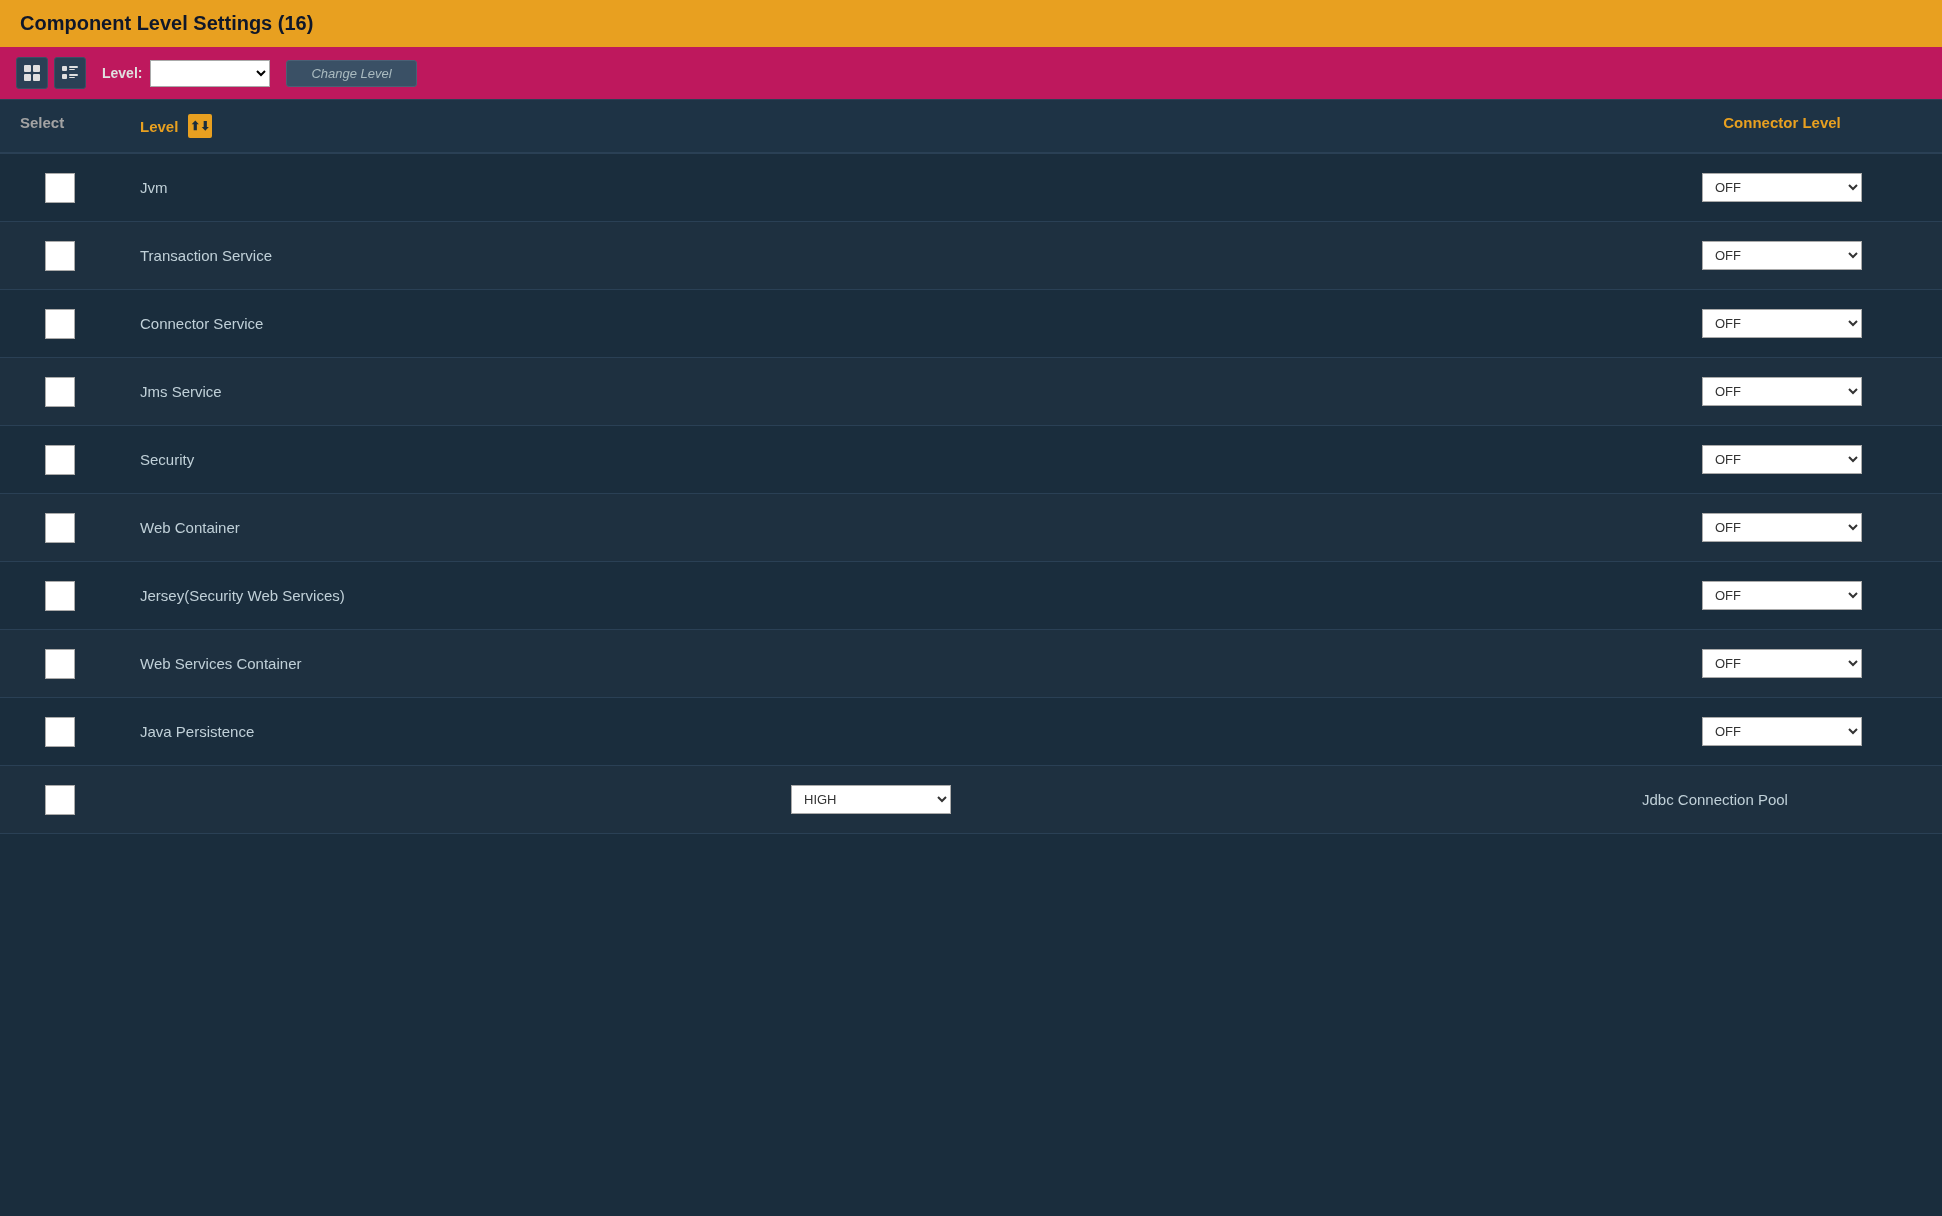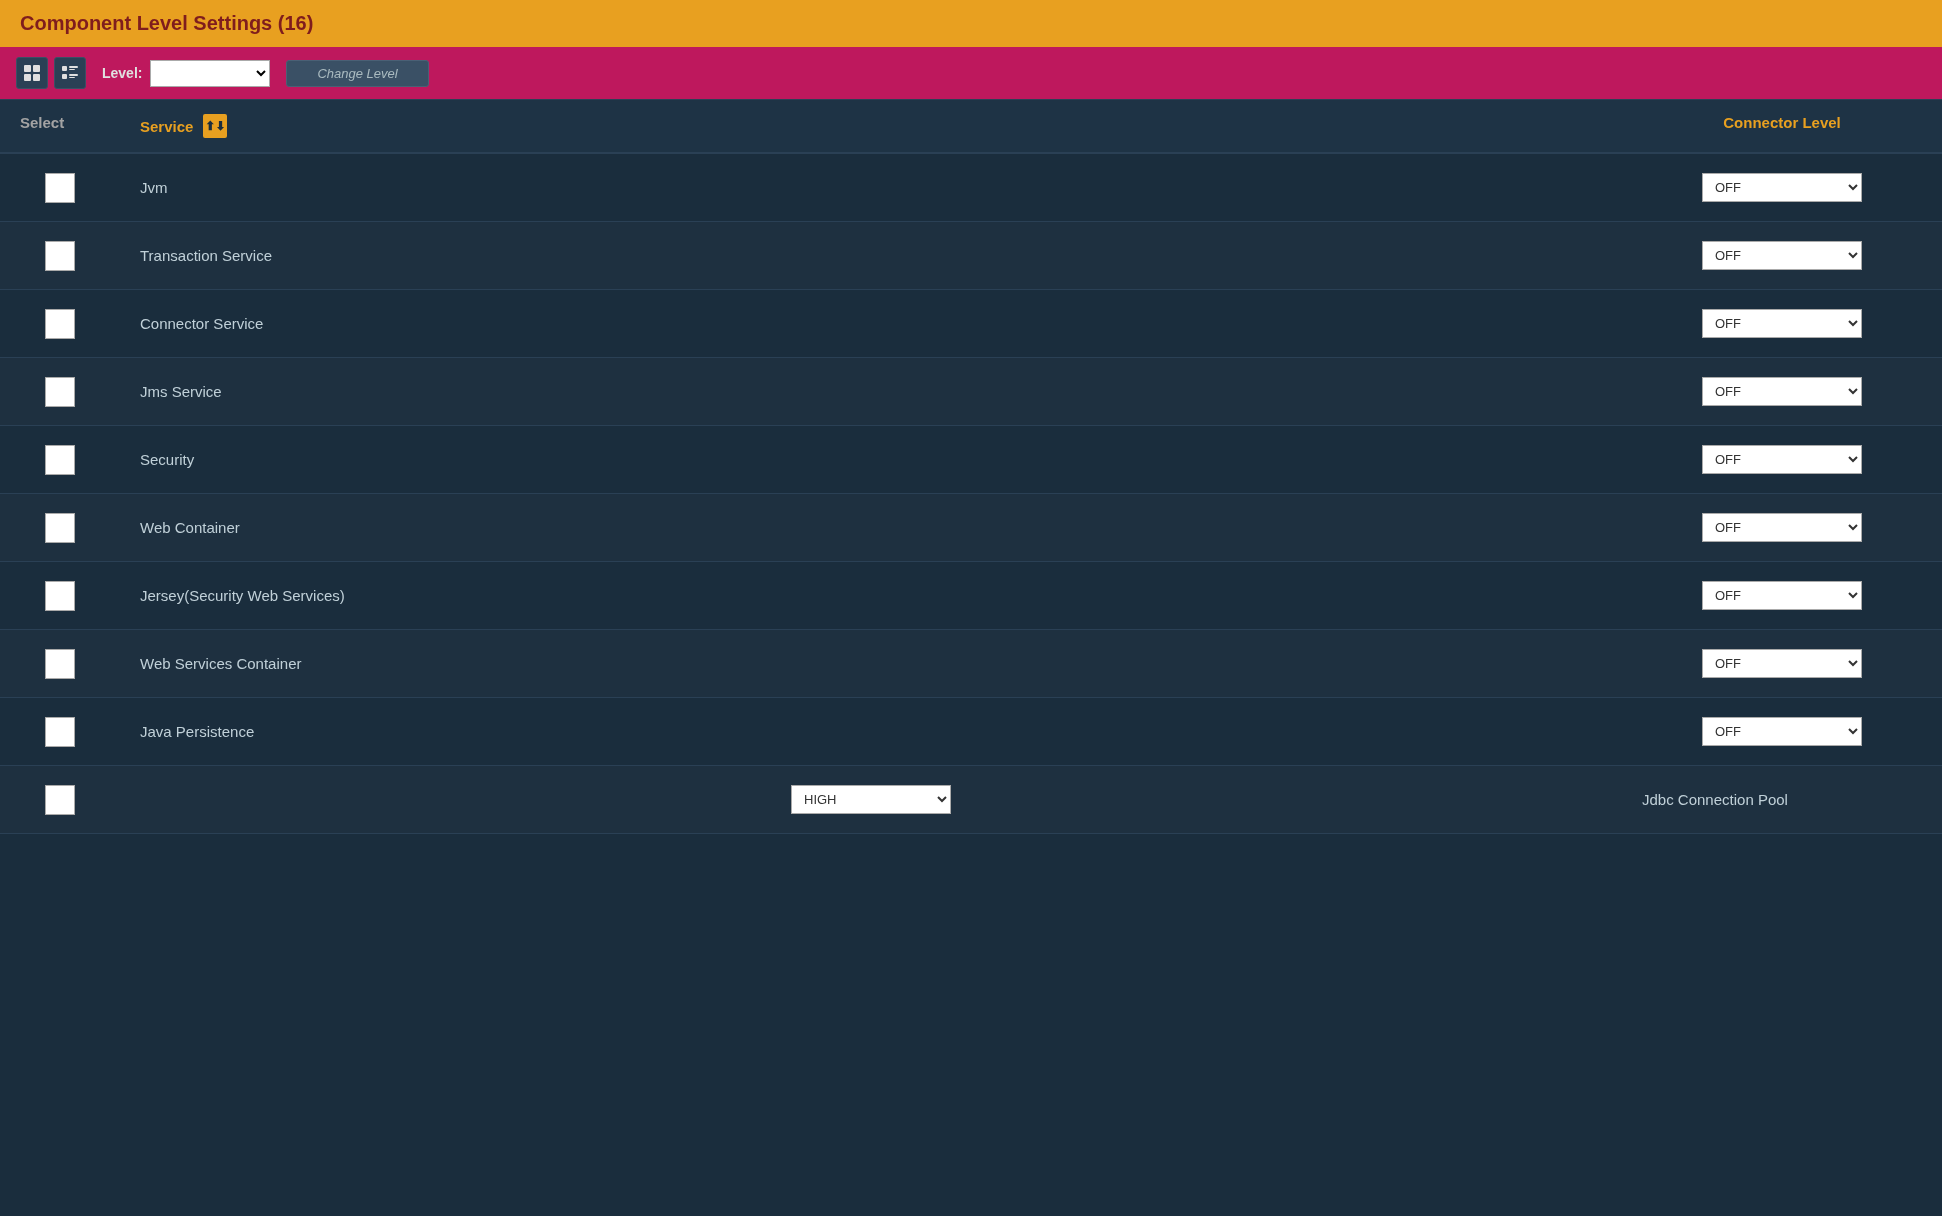--- a/index.html
+++ b/index.html
@@ -17,21 +17,21 @@
     }
 
     .header-bar {
       background-color: #e8a020;
       padding: 12px 20px;
       display: flex;
       align-items: center;
     }
 
     .header-title {
-      color: #7f1d1d;
+      color: #0f172a;
       font-size: 20px;
       font-weight: bold;
     }
 
     .toolbar {
       background-color: #be185d;
       padding: 10px 16px;
       display: flex;
       align-items: center;
       gap: 16px;
@@ -77,21 +77,21 @@
       font-size: 13px;
       width: 120px;
       appearance: auto;
       cursor: pointer;
     }
 
     .change-level-btn {
       background-color: #3a5065;
       border: 1px solid #4a6075;
       color: #aabbc0;
-      padding: 5px 30px;
+      padding: 5px 24px;
       font-size: 13px;
       border-radius: 3px;
       cursor: pointer;
       font-style: italic;
       text-align: center;
     }
 
     .table-container {
       width: 100%;
     }
@@ -237,21 +237,21 @@
 
   <button class="change-level-btn">Change Level</button>
 </div>
 
 <div class="table-container">
   <div class="table-header">
     <div class="table-header-cell select-col">
       <span>Select</span>
     </div>
     <div class="table-header-cell module-col">
-      <span>Service</span>
+      <span>Level</span>
       <div class="sort-icon">⬆⬇</div>
     </div>
     <div class="table-header-cell monitoring-col">
       <span>Connector Level</span>
     </div>
   </div>
 
   <div id="table-body">
   <div class="table-row">
         <div class="table-cell select-cell">

